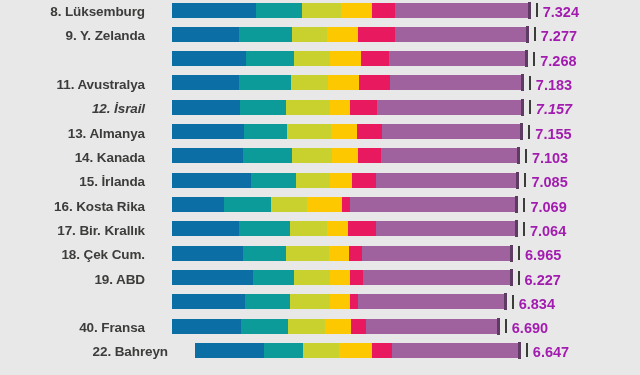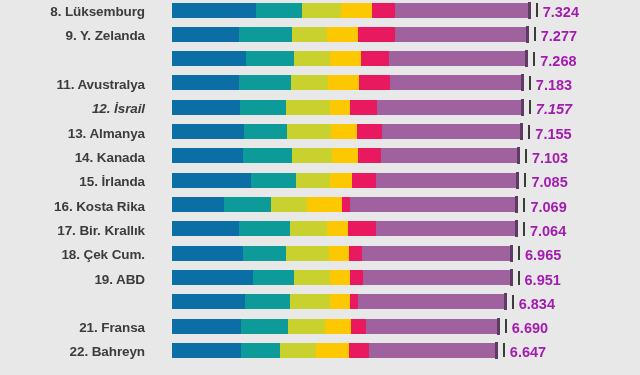--- a/index.html
+++ b/index.html
@@ -233,50 +233,50 @@
       <div class="bar" style="left: 172px;">
         <span class="seg" style="width: 80.85px; background: rgb(11, 110, 164);"></span>
         <span class="seg" style="width: 41.65px; background: rgb(13, 155, 153);"></span>
         <span class="seg" style="width: 35.77px; background: rgb(201, 209, 46);"></span>
         <span class="seg" style="width: 20.09px; background: rgb(253, 200, 0);"></span>
         <span class="seg" style="width: 12.74px; background: rgb(232, 25, 94);"></span>
         <span class="seg" style="width: 149.45px; background: rgb(160, 98, 158);"></span>
       </div>
       <div class="tick" style="left: 509.55px;"></div>
       <div class="tick2" style="left: 517.55px;"></div>
-      <div class="value" style="left: 524.55px;">6.951</div>
+      <div class="value" style="left: 524.55px;">6.227</div>
     </div>
     <div class="row" style="top: 291.84px;">
       <div class="bar" style="left: 172px;">
         <span class="seg" style="width: 72.52px; background: rgb(11, 110, 164);"></span>
         <span class="seg" style="width: 45.57px; background: rgb(13, 155, 153);"></span>
         <span class="seg" style="width: 39.69px; background: rgb(201, 209, 46);"></span>
         <span class="seg" style="width: 20.09px; background: rgb(253, 200, 0);"></span>
         <span class="seg" style="width: 8.33px; background: rgb(232, 25, 94);"></span>
         <span class="seg" style="width: 148.47px; background: rgb(160, 98, 158);"></span>
       </div>
       <div class="tick" style="left: 503.67px;"></div>
       <div class="tick2" style="left: 511.67px;"></div>
       <div class="value" style="left: 518.67px;">6.834</div>
     </div>
     <div class="row" style="top: 316.16px;">
-      <div class="label">21. Fransa</div>
+      <div class="label">40. Fransa</div>
       <div class="bar" style="left: 172px;">
         <span class="seg" style="width: 69.09px; background: rgb(11, 110, 164);"></span>
         <span class="seg" style="width: 46.55px; background: rgb(13, 155, 153);"></span>
         <span class="seg" style="width: 37.73px; background: rgb(201, 209, 46);"></span>
         <span class="seg" style="width: 25.97px; background: rgb(253, 200, 0);"></span>
         <span class="seg" style="width: 14.21px; background: rgb(232, 25, 94);"></span>
         <span class="seg" style="width: 134.26px; background: rgb(160, 98, 158);"></span>
       </div>
       <div class="tick" style="left: 496.81px;"></div>
       <div class="tick2" style="left: 504.81px;"></div>
       <div class="value" style="left: 511.81px;">6.690</div>
     </div>
-    <div class="row" style="top: 340.48px;">
+    <div class="row" style="top: 340.48px; margin-left: 23px;">
       <div class="label">22. Bahreyn</div>
       <div class="bar" style="left: 172px;">
         <span class="seg" style="width: 69.09px; background: rgb(11, 110, 164);"></span>
         <span class="seg" style="width: 38.71px; background: rgb(13, 155, 153);"></span>
         <span class="seg" style="width: 35.77px; background: rgb(201, 209, 46);"></span>
         <span class="seg" style="width: 33.81px; background: rgb(253, 200, 0);"></span>
         <span class="seg" style="width: 20.09px; background: rgb(232, 25, 94);"></span>
         <span class="seg" style="width: 128.38px; background: rgb(160, 98, 158);"></span>
       </div>
       <div class="tick" style="left: 494.85px;"></div>

